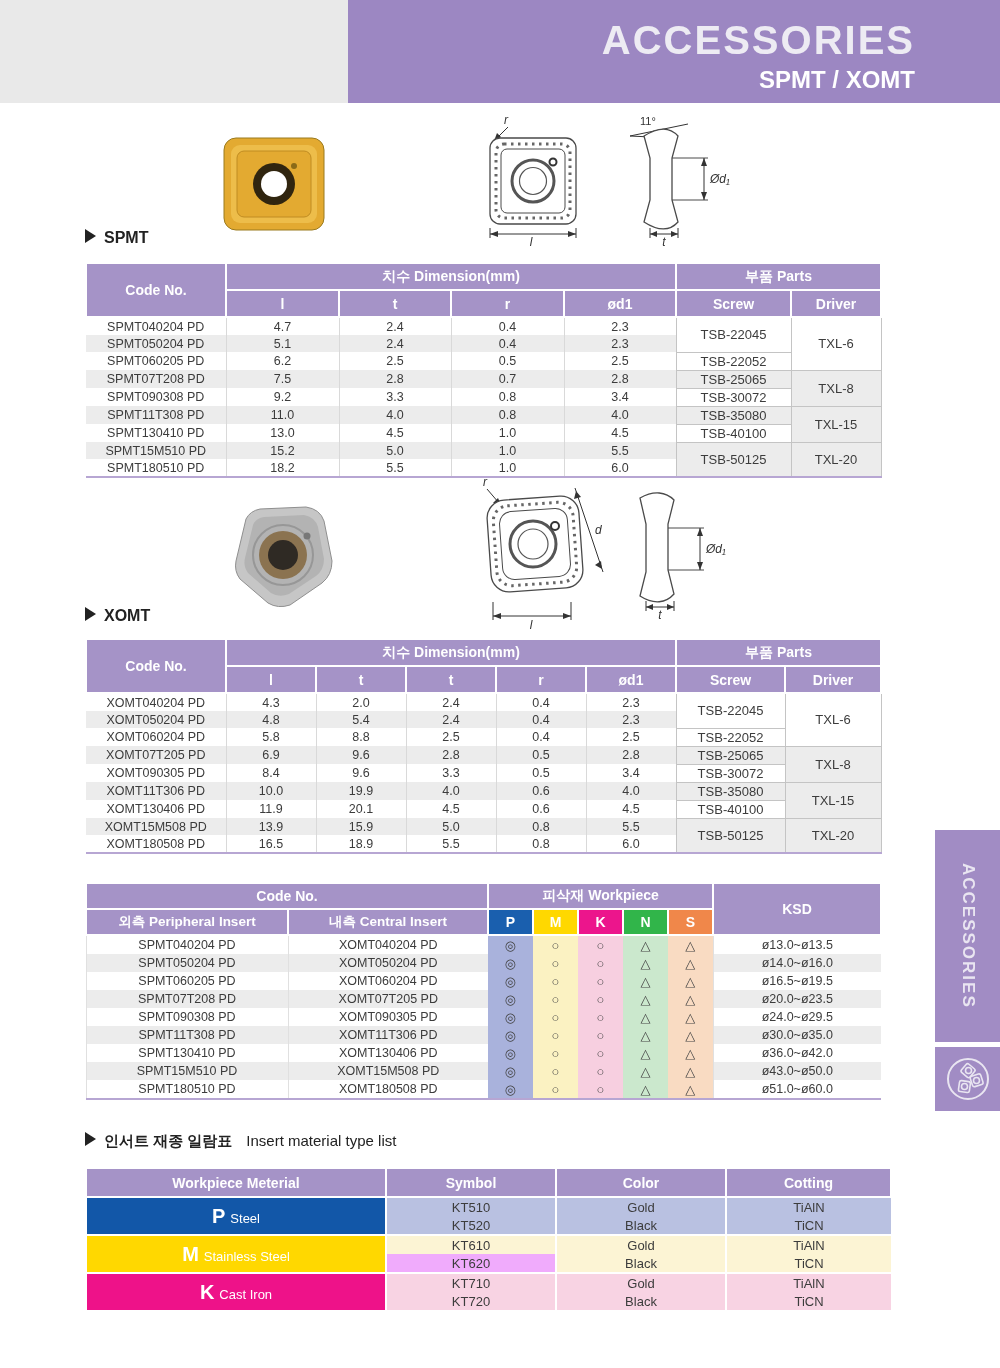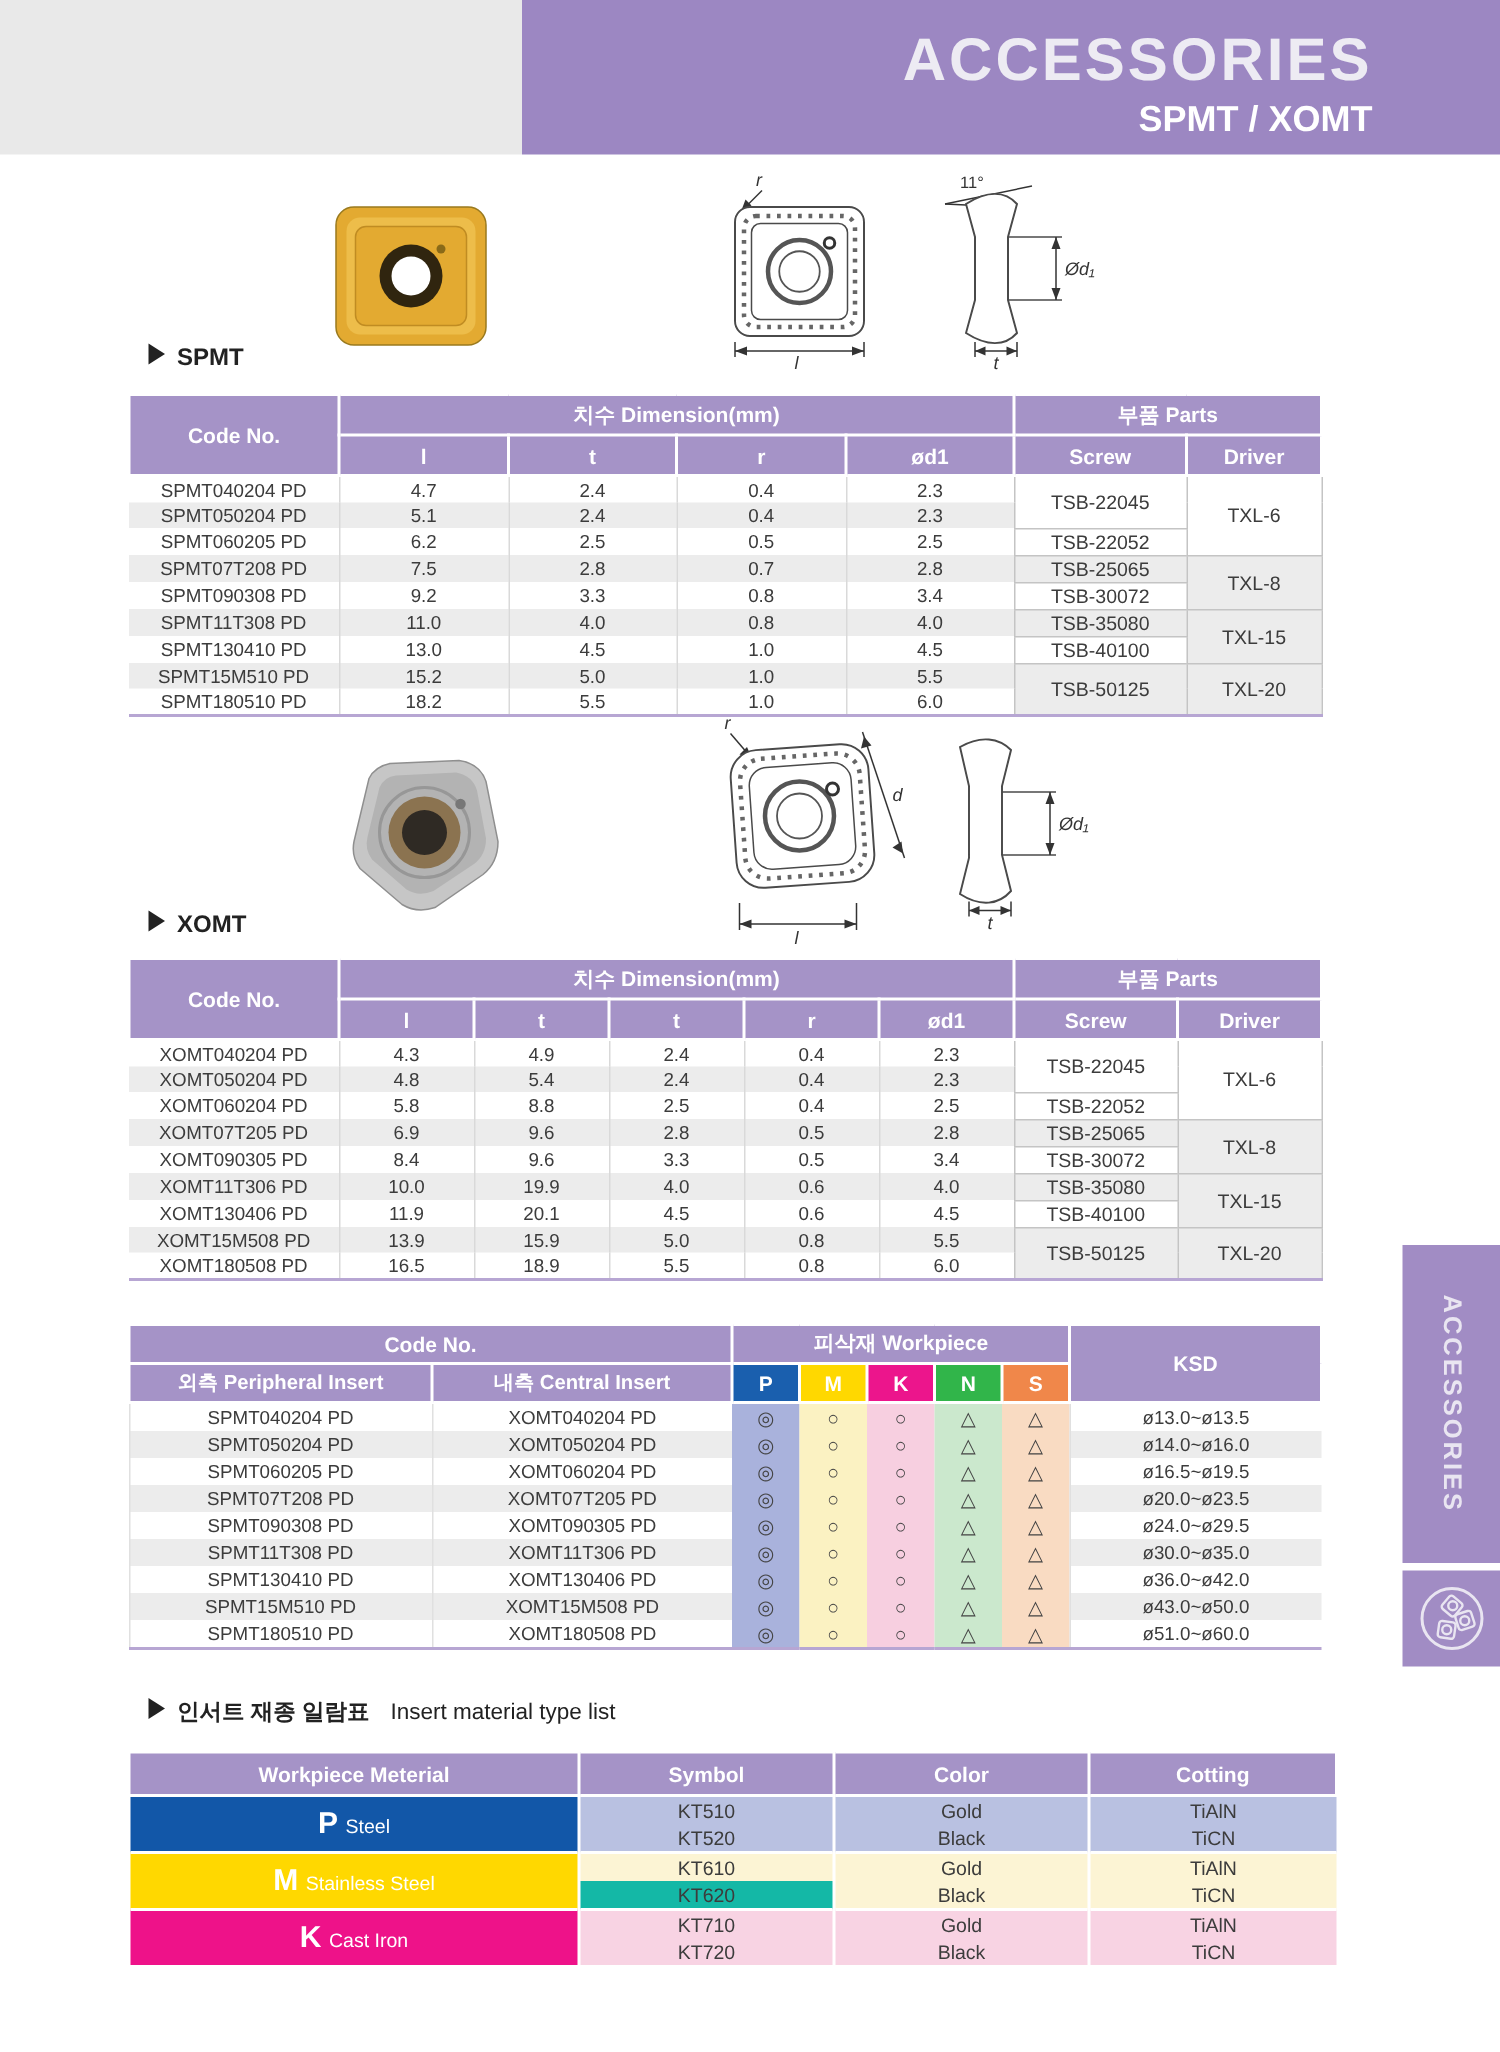--- a/index.html
+++ b/index.html
@@ -7,21 +7,21 @@
        font-family:"Liberation Sans", sans-serif;color:#3c3c3c;overflow:hidden;}
 
   
   .corner{position:absolute;left:0;top:0;width:348px;height:103px;background:#e9e9e9;}
   .band{position:absolute;left:348px;top:0;width:652px;height:103px;background:#9c87c2;}
   .band-title{position:absolute;right:85px;top:18px;font-size:40px;font-weight:bold;
               letter-spacing:2px;color:#edebf3;}
   .band-sub{position:absolute;right:85px;top:66px;font-size:24px;font-weight:bold;color:#ffffff;}
 
   
-  .sec-label{position:absolute;left:99px;font-size:16px;font-weight:bold;color:#222;}
+  .sec-label{position:absolute;left:85px;font-size:16px;font-weight:bold;color:#222;}
   .tri{display:inline-block;width:0;height:0;border-top:7px solid transparent;
        border-bottom:7px solid transparent;border-left:11px solid #222;margin-right:8px;}
   .sec-en{font-weight:normal;margin-left:14px;}
 
   
   table{border-collapse:collapse;table-layout:fixed;position:absolute;left:85px;}
   th{background:#a593c7;color:#fff;font-weight:bold;border:2px solid #fff;
      font-size:14px;padding:0;}
   td{font-size:12.5px;text-align:center;padding:0;color:#3c3c3c;}
   .tbl-dims td{height:17px;border-left:1px solid #d9d9d9;}
@@ -297,21 +297,21 @@
       <th>r</th>
       <th>ød1</th>
       <th>Screw</th>
       <th>Driver</th>
     </tr>
   </thead>
   <tbody id="xomt-tbody">
       <tr>
         <td class="code">XOMT040204 PD</td>
         <td class="num">4.3</td>
-        <td class="num">4.9</td>
+        <td class="num">2.0</td>
         <td class="num">2.4</td>
         <td class="num">0.4</td>
         <td class="num">2.3</td>
         <td class="part" rowspan="2">TSB-22045</td>
         <td class="part" rowspan="3">TXL-6</td>
       </tr>
       <tr class="stripe">
         <td class="code">XOMT050204 PD</td>
         <td class="num">4.8</td>
         <td class="num">5.4</td>
@@ -556,21 +556,21 @@
         <td style="background: rgb(185, 193, 225);">Black</td>
         <td style="background: rgb(185, 193, 225);">TiCN</td>
       </tr>
       <tr class="grp-first">
         <td class="matcell" rowspan="2" style="background: rgb(255, 216, 0); color: rgb(255, 255, 255);"><span class="sym">M</span><span class="mname">Stainless Steel</span></td>
         <td style="background: rgb(252, 244, 212);">KT610</td>
         <td style="background: rgb(252, 244, 212);">Gold</td>
         <td style="background: rgb(252, 244, 212);">TiAlN</td>
       </tr>
       <tr>
-        <td style="background: #14b8a6;">KT620</td>
+        <td style="background: #f0abfc;">KT620</td>
         <td style="background: rgb(252, 244, 212);">Black</td>
         <td style="background: rgb(252, 244, 212);">TiCN</td>
       </tr>
       <tr class="grp-first">
         <td class="matcell" rowspan="2" style="background: rgb(238, 18, 137); color: rgb(255, 255, 255);"><span class="sym">K</span><span class="mname">Cast Iron</span></td>
         <td style="background: rgb(248, 211, 227);">KT710</td>
         <td style="background: rgb(248, 211, 227);">Gold</td>
         <td style="background: rgb(248, 211, 227);">TiAlN</td>
       </tr>
       <tr>

